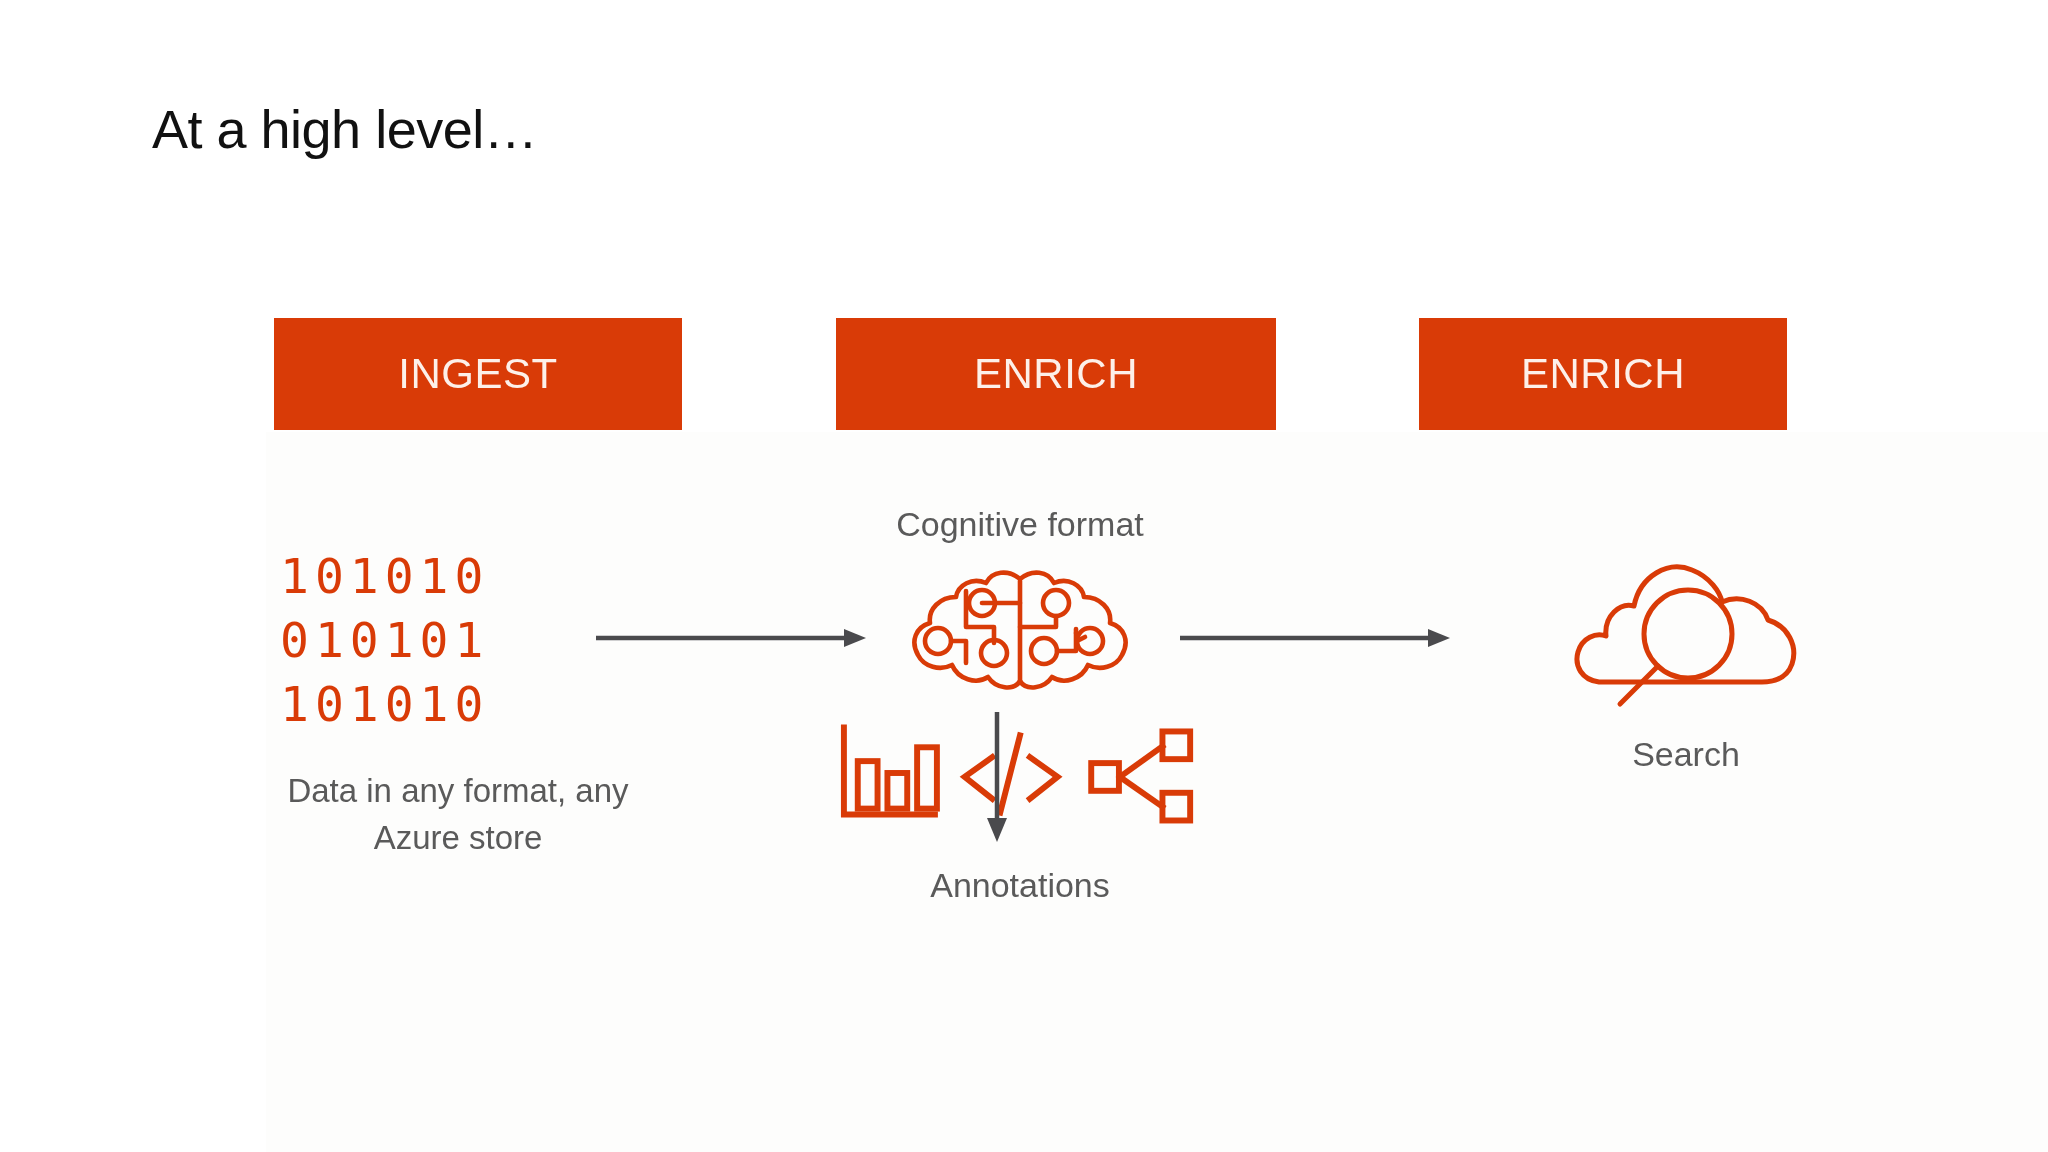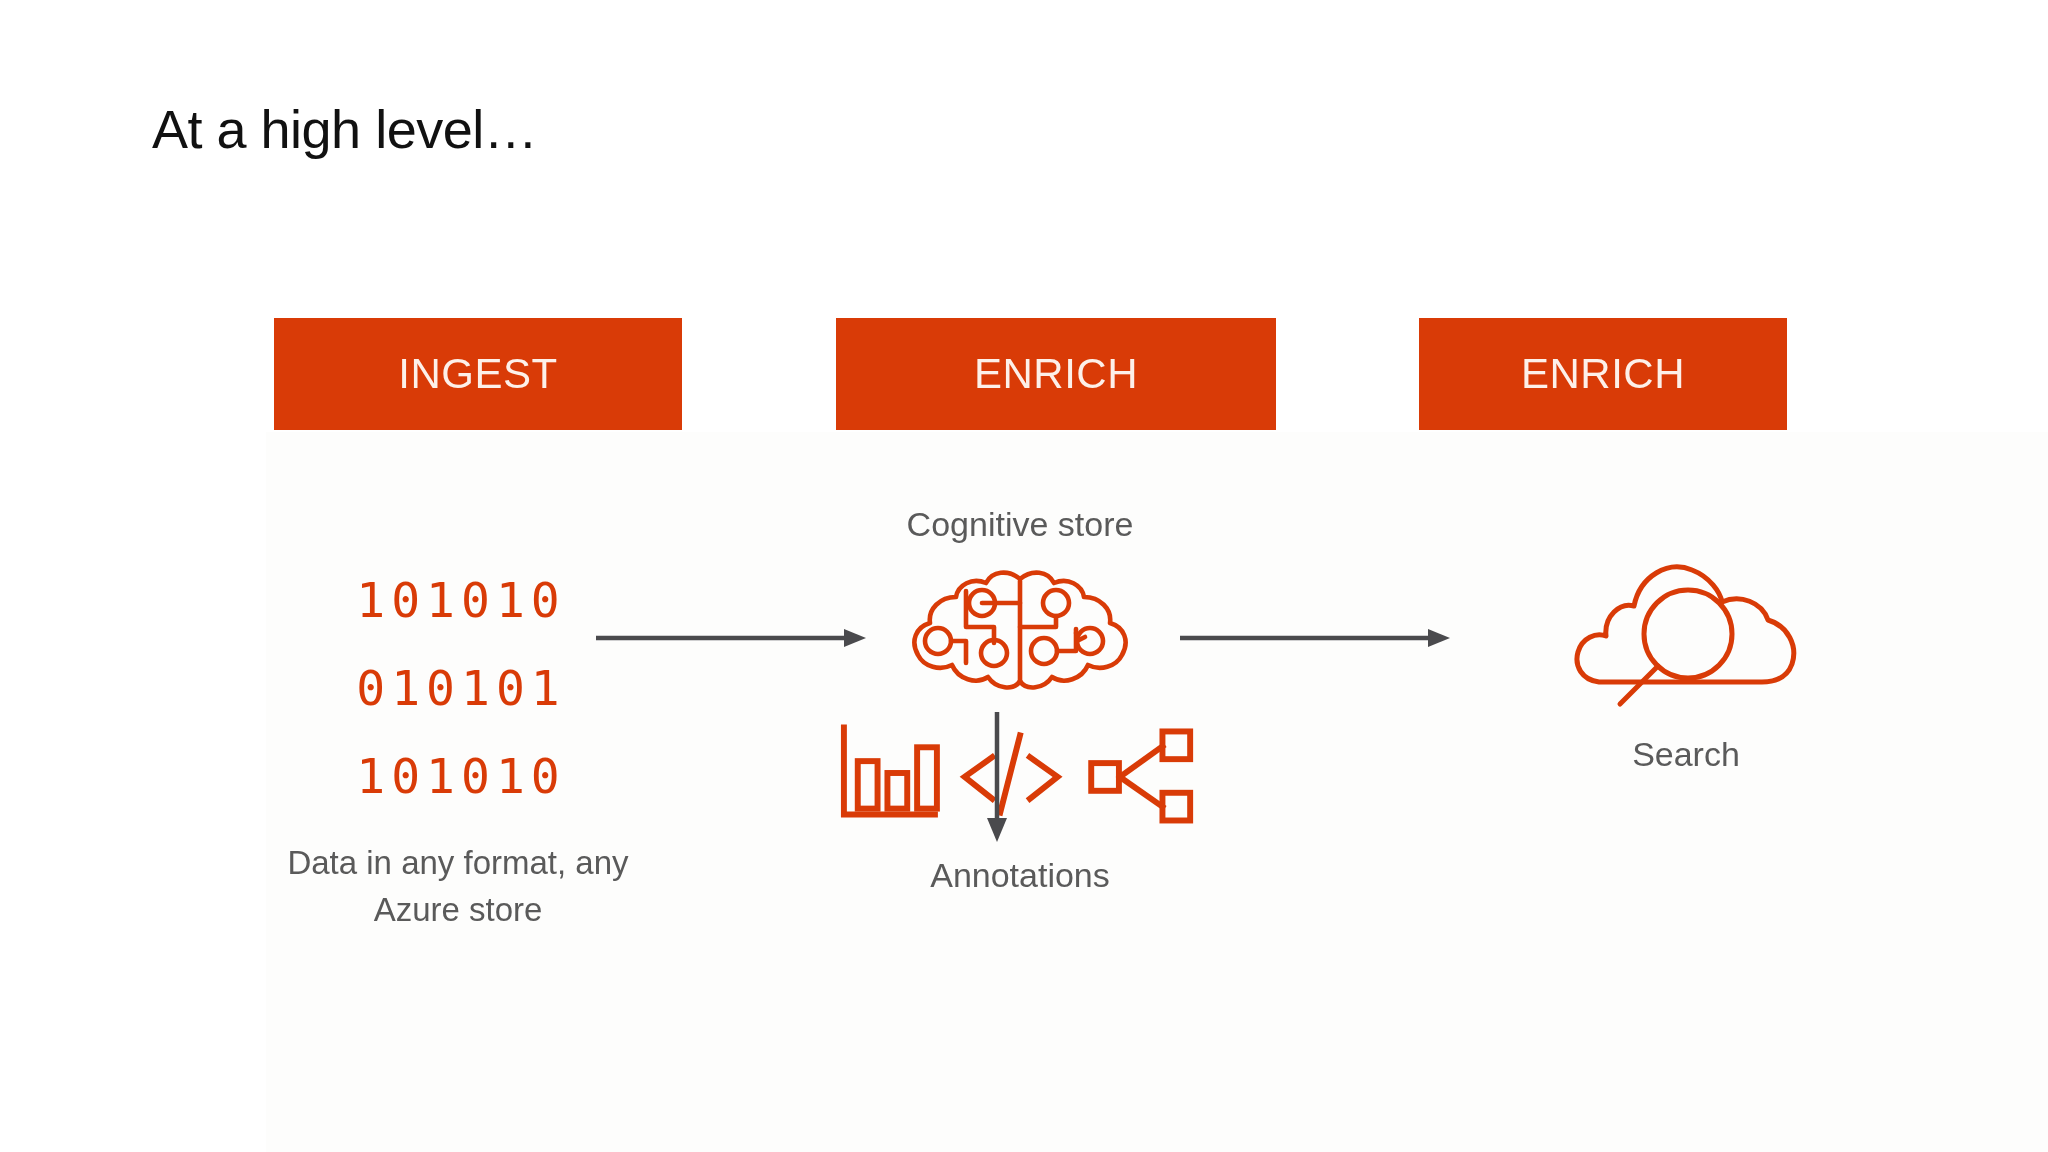--- a/index.html
+++ b/index.html
@@ -75,23 +75,22 @@
 
   
   .ingest-col { left: 274px; top: 545px; width: 368px; }
   .binary {
     color: #d93b07;
     font-family: "DejaVu Sans Mono", monospace;
     font-size: 48px;
     font-weight: 400;
     letter-spacing: 6px;
     line-height: 1.33;
-    text-align: center;
+    text-align: left;
     padding-left: 6px;
-    margin-top: 24px;
   }
   .ingest-caption { margin-top: 32px; }
 
   
   .enrich-col { left: 836px; top: 500px; width: 368px; }
   .brain-wrap { margin-top: 18px; display: flex; justify-content: center; }
   .annot-wrap { display: flex; justify-content: center; }
 
   
   .explore-col { left: 1502px; top: 550px; width: 368px; }
@@ -99,21 +98,21 @@
   .search-caption { margin-top: 20px; }
 
   
   .arrow { position: absolute; }
   .arrow-h1 { left: 596px;  top: 626px; }
   .arrow-h2 { left: 1180px; top: 626px; }
   .arrow-v  { left: 985px;  top: 712px; }
 
   
   .annotations-row { margin-top: 26px; }
-  .annot-caption { margin-top: 26px; }
+  .annot-caption { margin-top: 36px; }
 </style>
 </head>
 <body>
 
 <div class="content-panel"></div>
 
 <div class="slide-title">At a high level…</div>
 
 <div class="banner b0">
   <span>INGEST</span>
@@ -126,21 +125,21 @@
 </div>
 
 <div class="col ingest-col">
   <div class="binary">101010</div>
   <div class="binary">010101</div>
   <div class="binary">101010</div>
   <div class="col-label small-block ingest-caption">Data in any format, any Azure store</div>
 </div>
 
 <div class="col enrich-col">
-  <div class="col-label">Cognitive store</div>
+  <div class="col-label">Cognitive format</div>
 
   <div class="brain-wrap">
     <svg width="232" height="128" viewBox="0 0 232 128">
       <g fill="none" stroke="#d93b07" stroke-width="4.6" stroke-linecap="round" stroke-linejoin="round">
 
         <path d="M116 12
                  C104 2 88 4 82 16
                  C68 10 54 18 52 30
                  C36 30 24 42 26 56
                  C12 60 6 74 14 88

